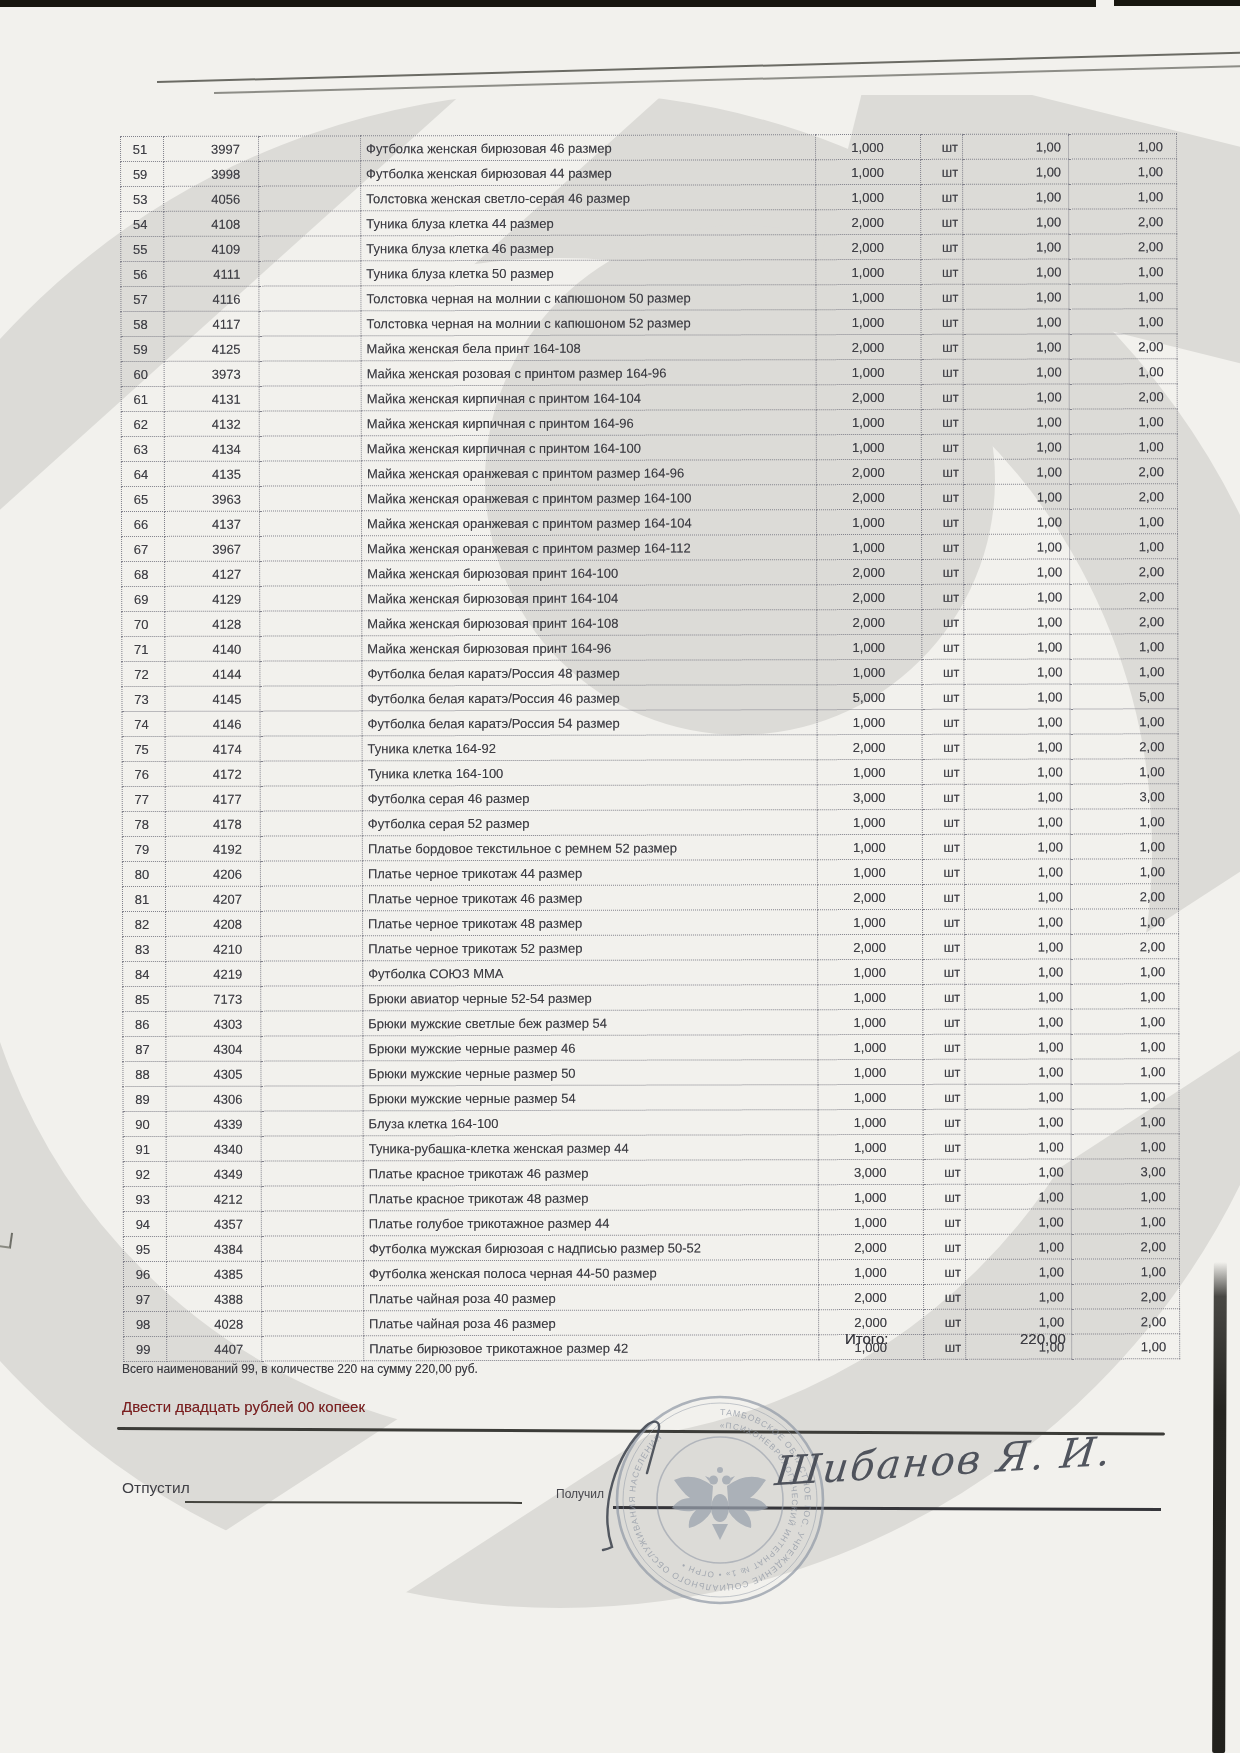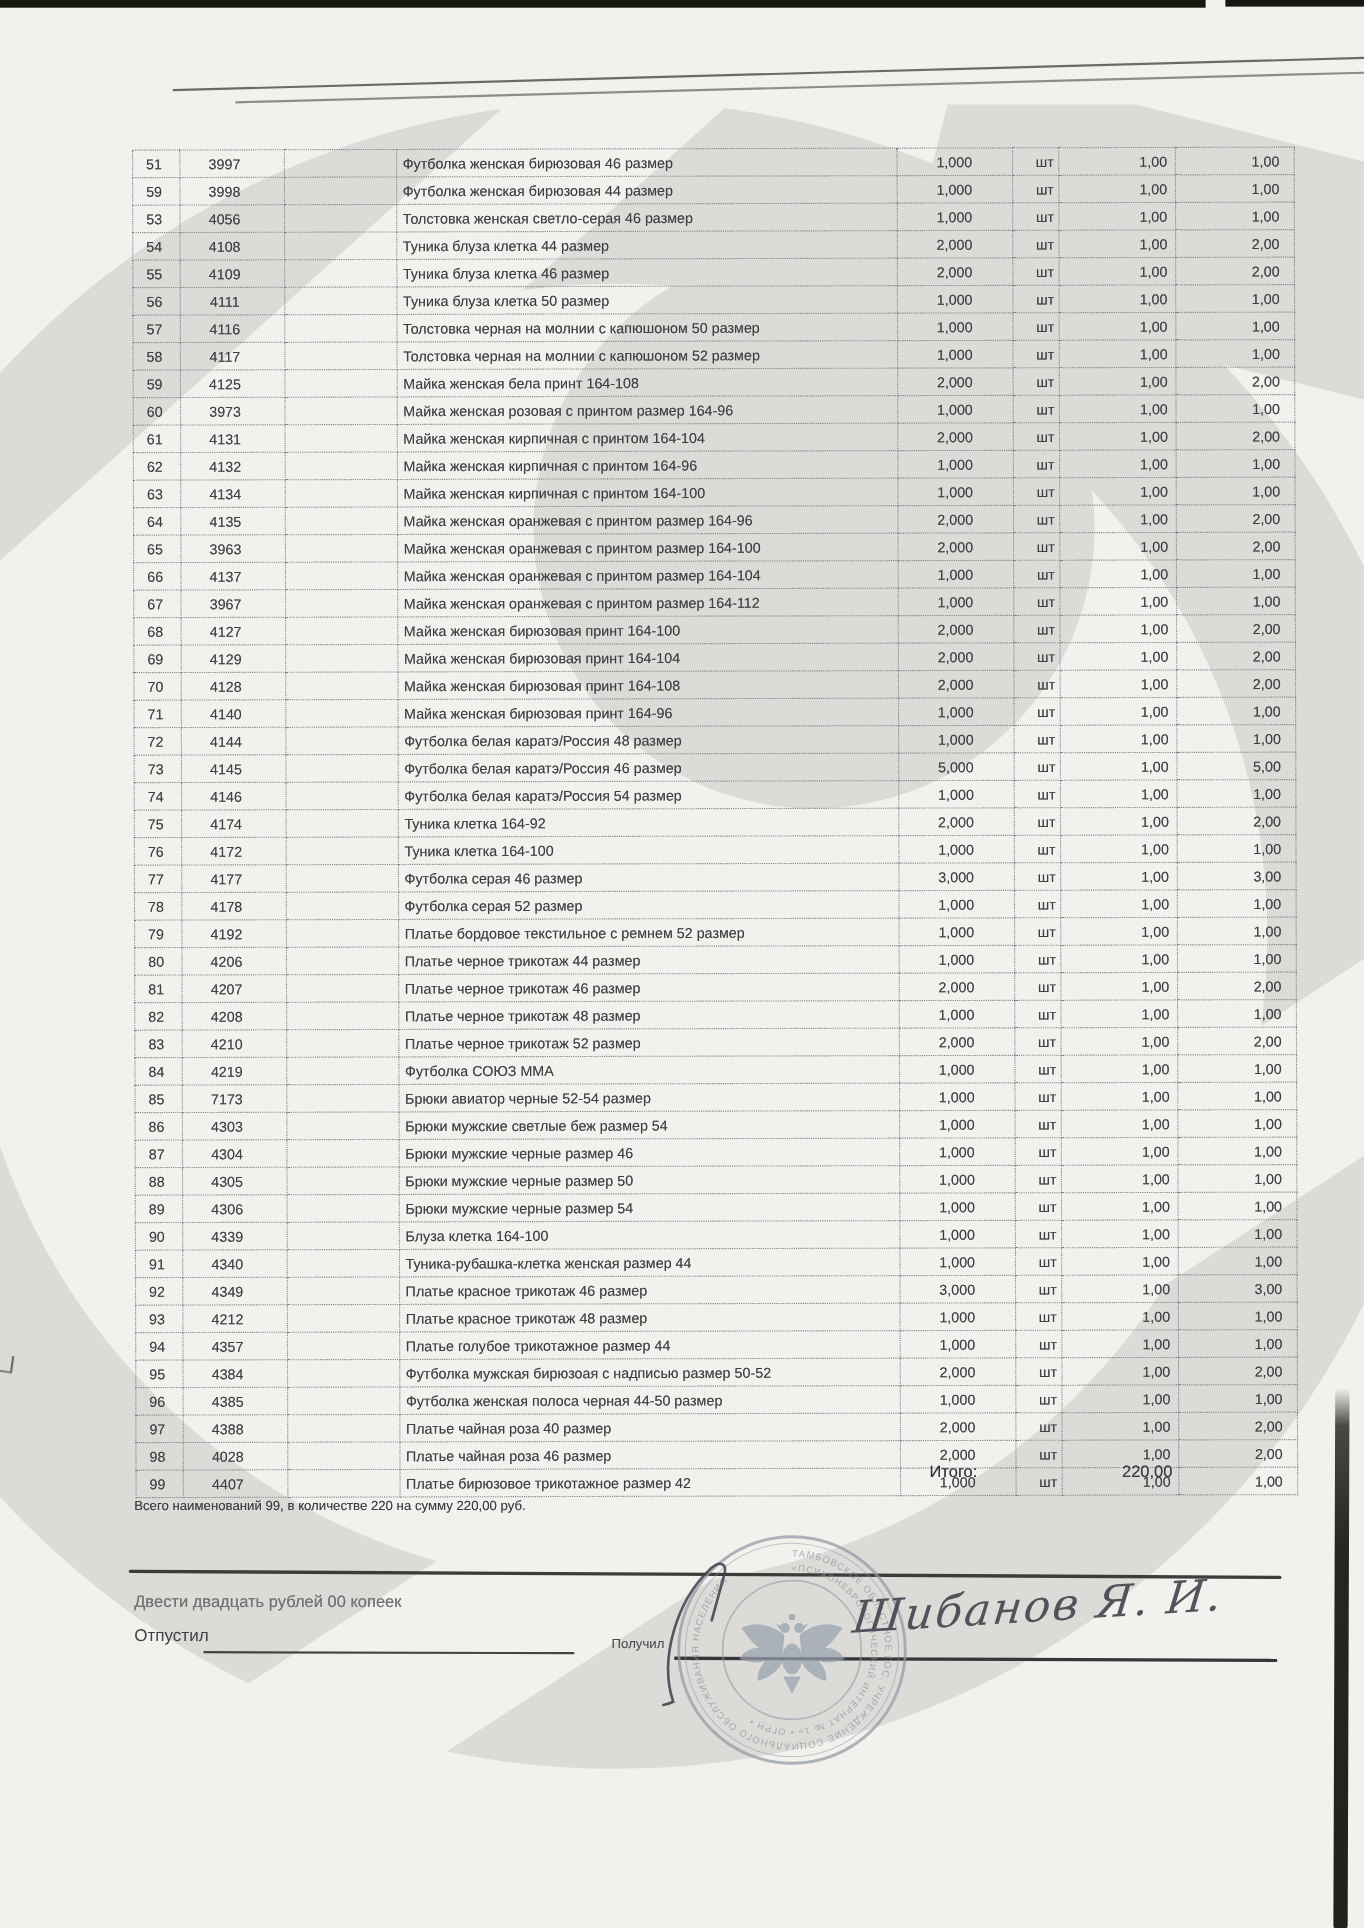--- a/index.html
+++ b/index.html
@@ -20,32 +20,32 @@
     position:absolute;left:120px;top:136px;z-index:3;
     border-collapse:collapse;table-layout:fixed;width:1056px;
     transform:rotate(-0.15deg);transform-origin:0 0;
   }
   .invoice-table td{
     border:1px dotted #80808a;height:24px;padding:0 4px;
     font-size:13px;color:#3e3e44;white-space:nowrap;overflow:hidden;
     text-shadow:0 0 .6px rgba(70,70,78,.55);
   }
   td.c-num{text-align:center;padding-right:8px}
-  td.c-code{text-align:center;padding-right:18px}
+  td.c-code{text-align:right;padding-right:18px}
   td.c-name{text-align:left;padding-left:5px}
   td.c-qty{text-align:center;padding-right:5px}
   td.c-unit{text-align:right;padding-left:4px}
   td.c-price{text-align:right;padding-right:7px}
   td.c-total{text-align:right;padding-right:13px}
 
   .abs{position:absolute;z-index:3}
   .totals-label{left:845px;top:1330px;font-size:15px;font-weight:normal;color:#33333a;text-shadow:0 0 .6px rgba(60,60,66,.6)}
   .totals-value{left:1020px;top:1330px;width:142px;text-align:left;font-size:15px;color:#3a3a40;text-shadow:0 0 .6px rgba(60,60,66,.55)}
   .summary-line{left:122px;top:1362px;font-size:12px;color:#3c3c42;text-shadow:0 0 .6px rgba(60,60,66,.5)}
-  .amount-words{left:122px;top:1448px;font-size:15px;color:#737373;text-shadow:0 0 .6px rgba(60,60,66,.5)}
+  .amount-words{left:122px;top:1398px;font-size:15px;color:#7f1d1d;text-shadow:0 0 .6px rgba(60,60,66,.5)}
   .rule-long{left:117px;top:1427px;width:1048px;height:3px;background:#3c3c38;transform:rotate(.3deg);transform-origin:0 0;border-radius:2px}
   .released-label{left:122px;top:1479px;font-size:15.5px;color:#3f3f45}
   .released-line{left:185px;top:1501px;width:337px;height:2px;background:#45453f;transform:rotate(.15deg);transform-origin:0 0}
   .received-label{left:556px;top:1487px;font-size:12px;color:#45454b}
   .received-line{left:613px;top:1506px;width:548px;height:2.5px;background:#35353a;transform:rotate(.2deg);transform-origin:0 0}
   .signature-text{
     left:778px;top:1448px;z-index:4;
     font-family:"DejaVu Serif",serif;font-style:italic;font-size:40px;
     color:#40454f;letter-spacing:2px;opacity:.9;
     transform:rotate(-3.5deg) skewX(-10deg);transform-origin:0 0;

